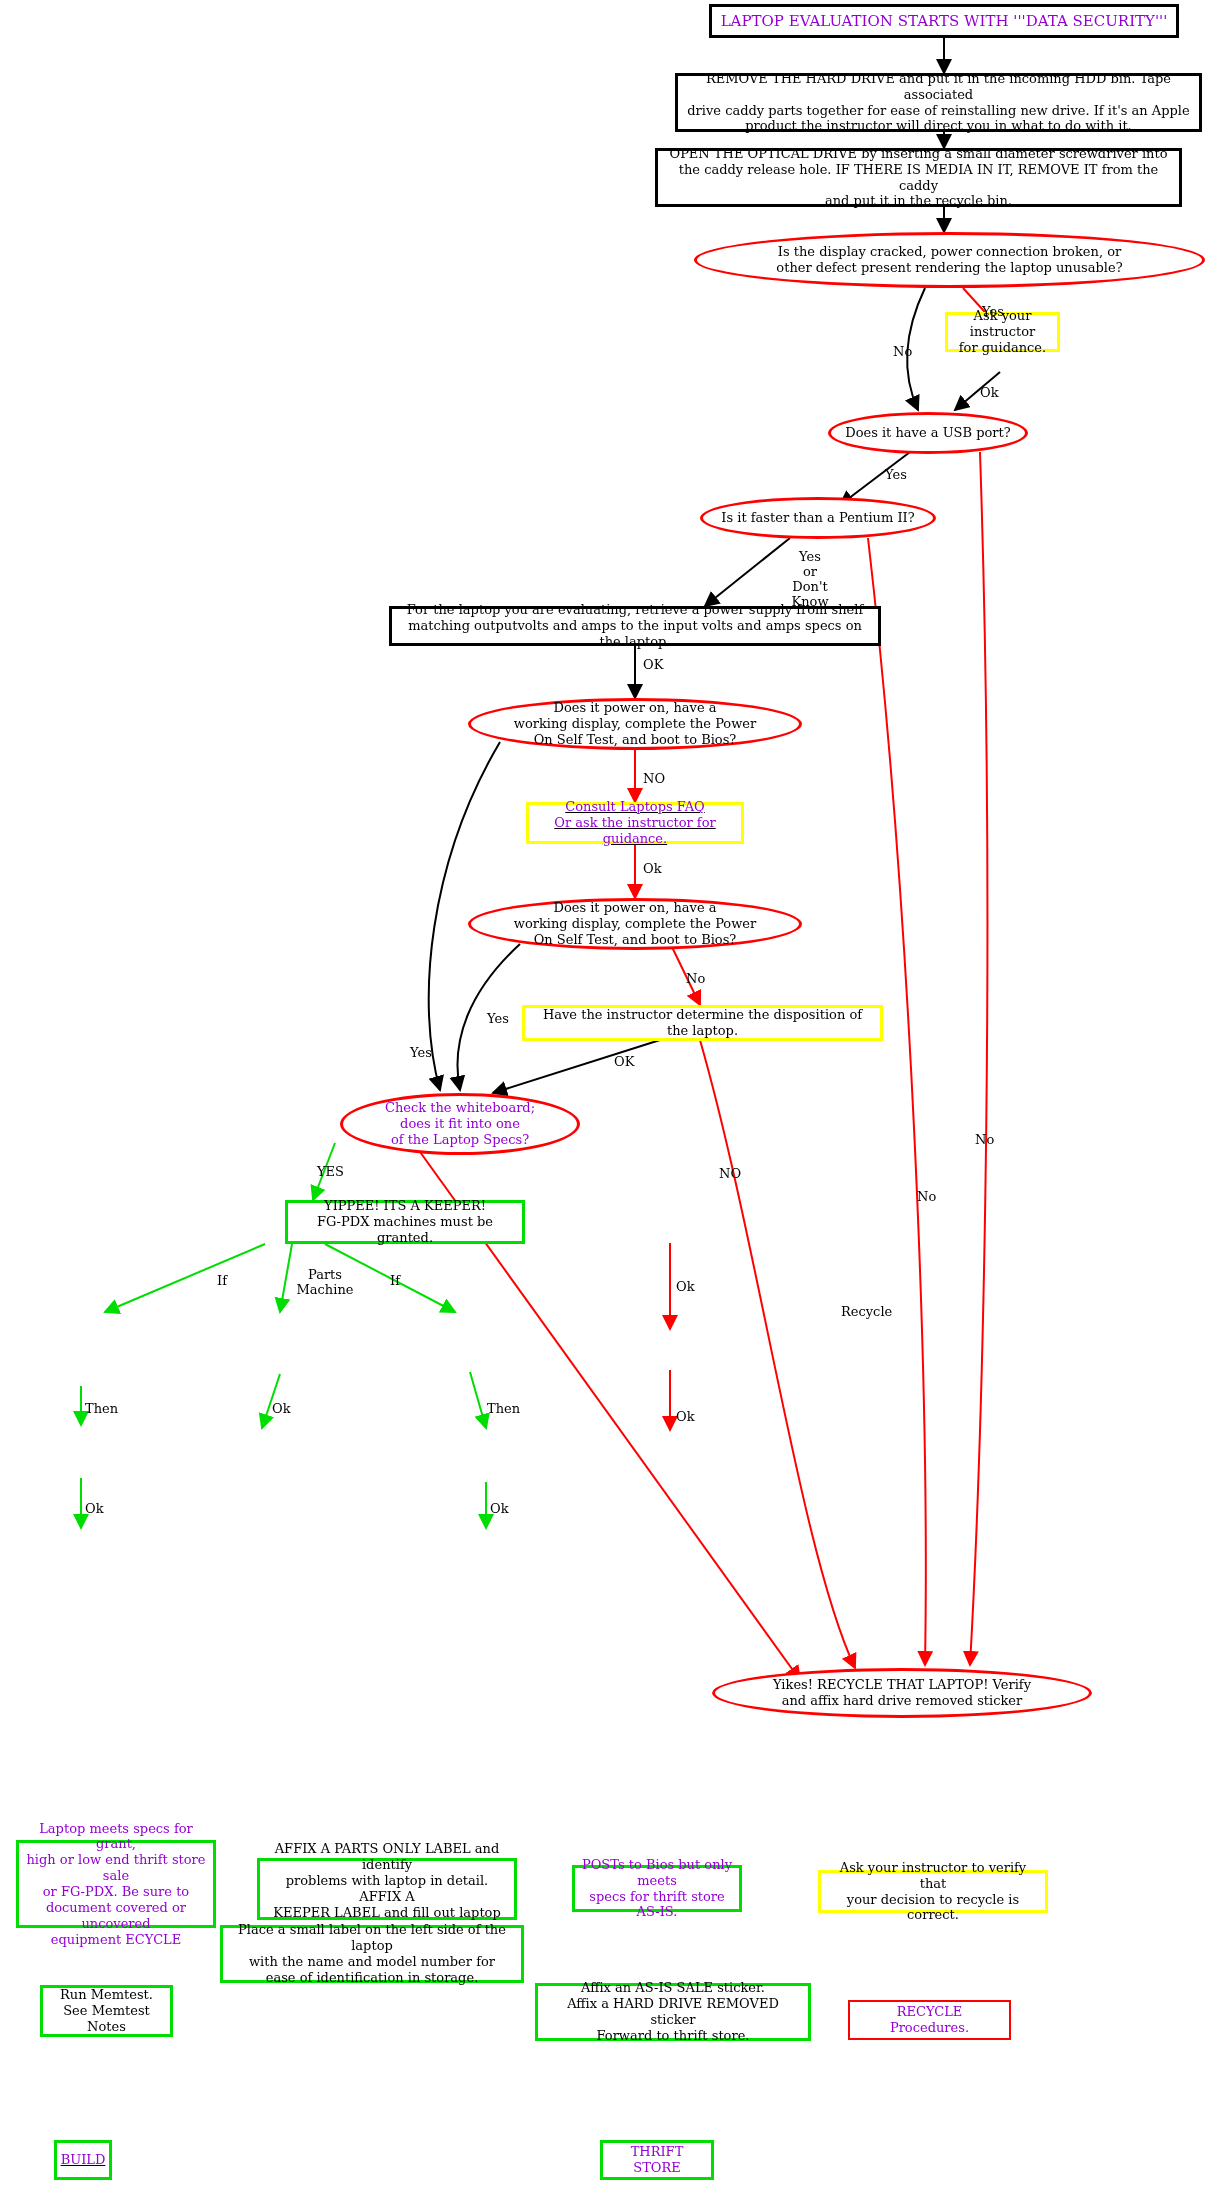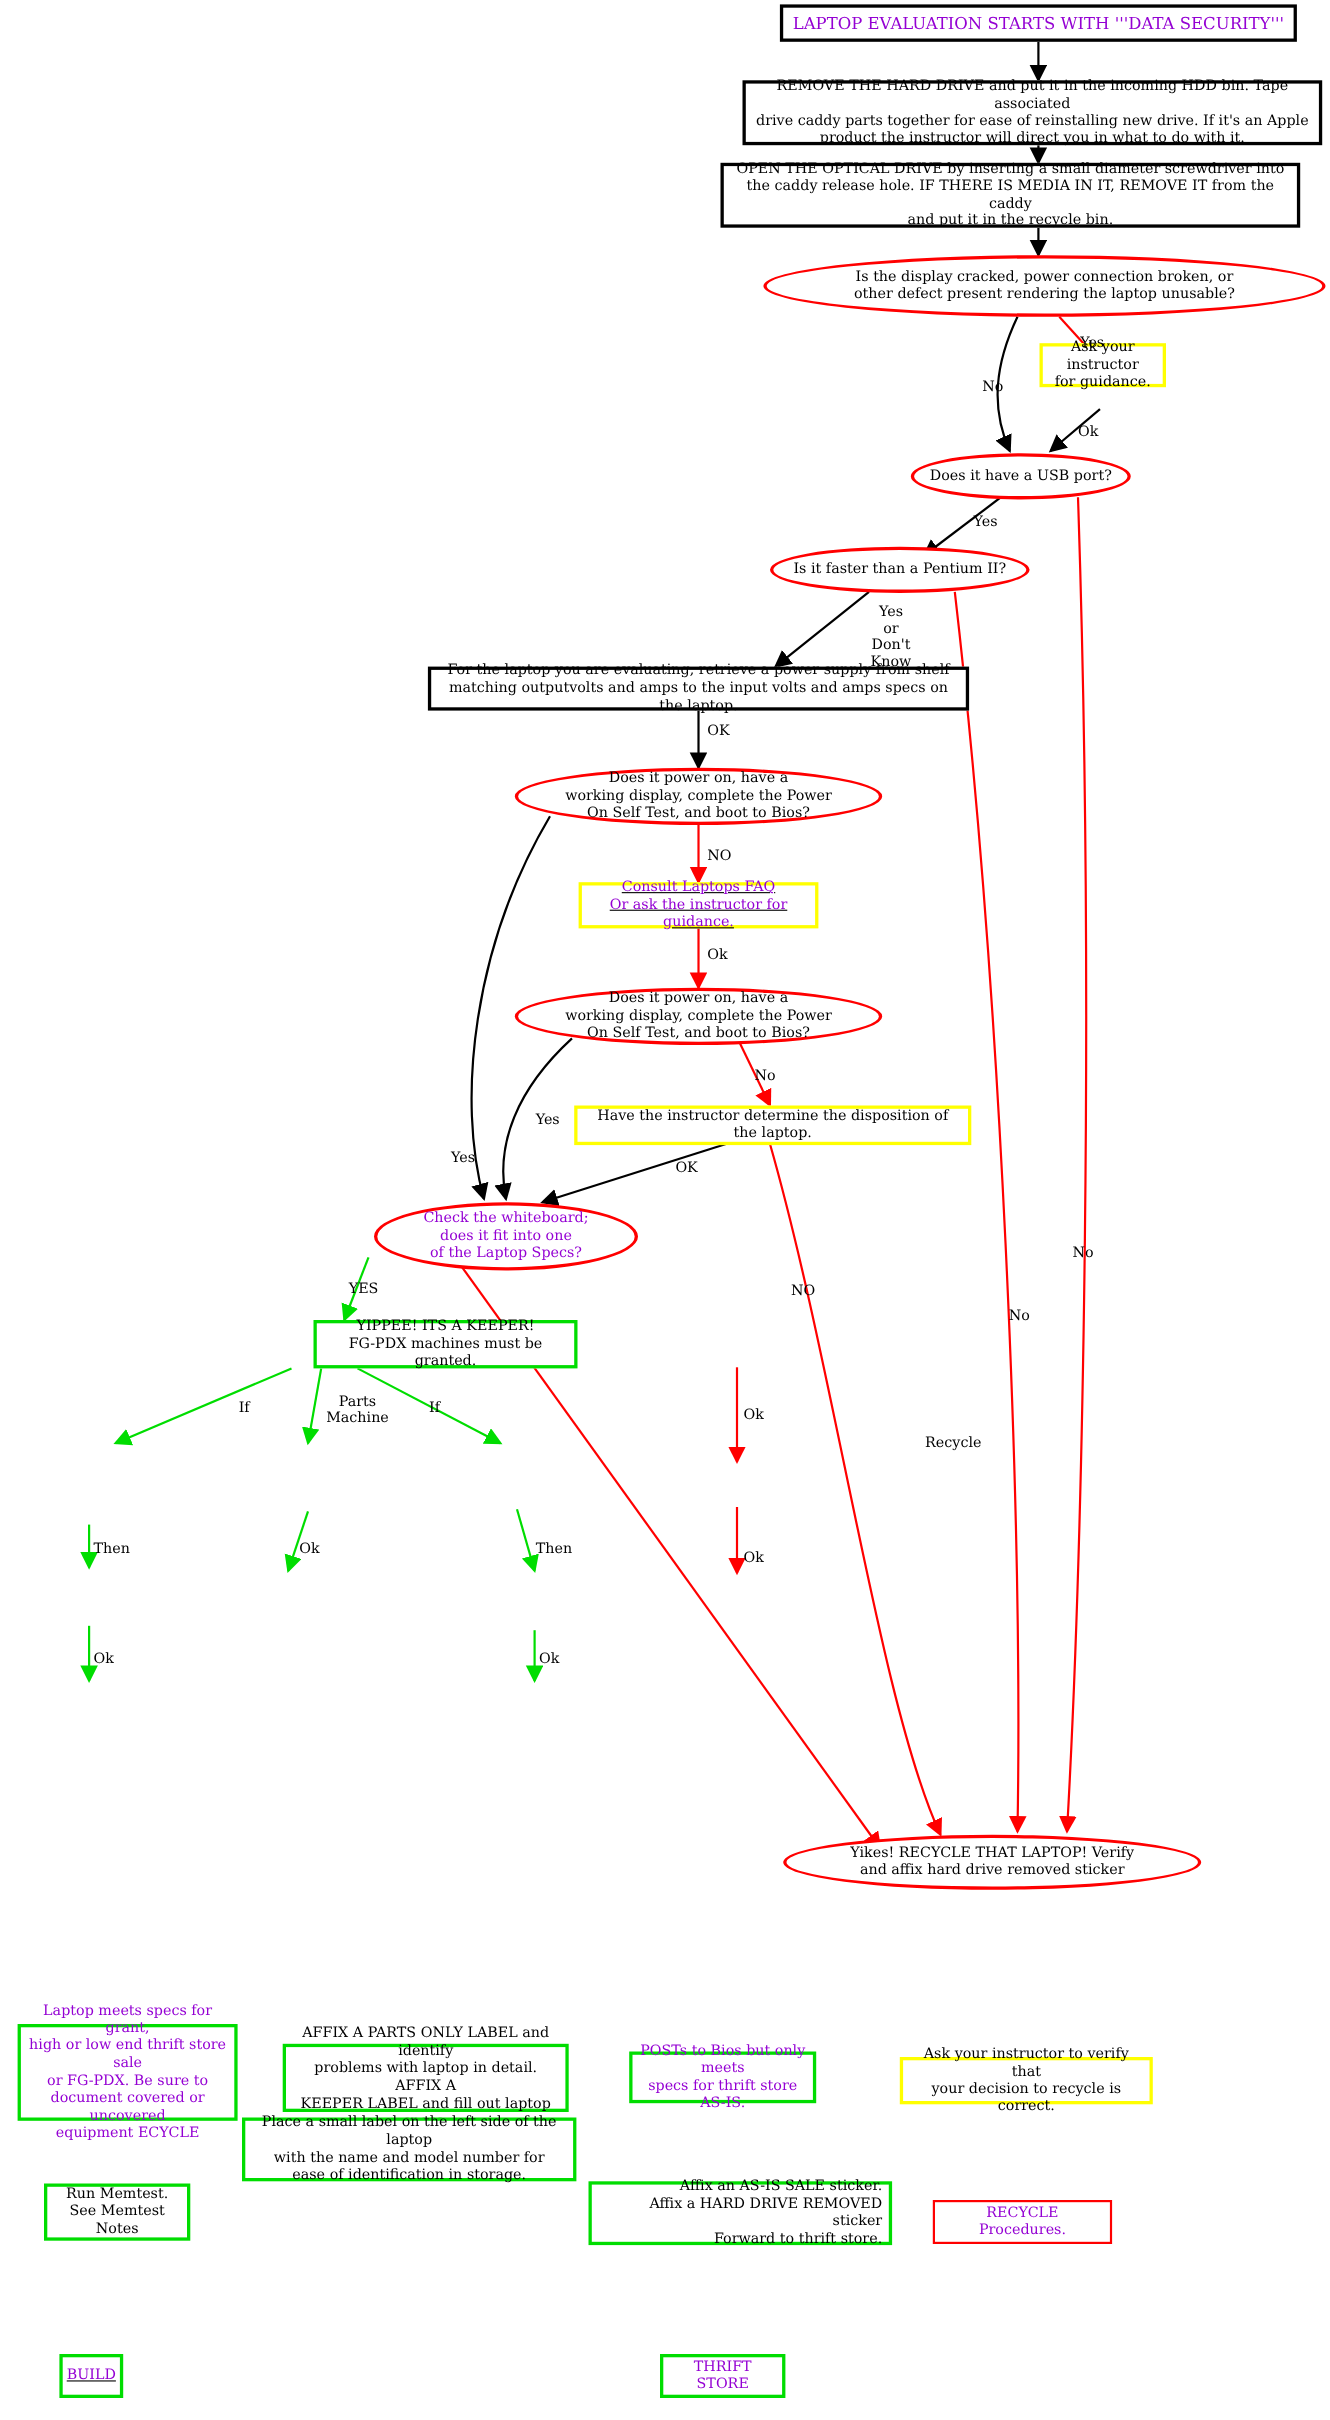--- a/index.html
+++ b/index.html
@@ -200,21 +200,21 @@
   <span class="txt t-black s13">Run Memtest.
 See Memtest Notes</span>
 </div>
 
 <div class="node box-green" style="left:220px;top:1925px;width:304px;height:58px;">
   <span class="txt t-black s13">Place a small label on the left side of the laptop
 with the name and model number for
 ease of identification in storage.</span>
 </div>
 
-<div class="node box-green" style="left:535px;top:1983px;width:276px;height:58px;text-align:right;">
+<div class="node box-green" style="left:535px;top:1983px;width:276px;height:58px;">
   <span class="txt t-black s13">Affix an AS-IS SALE sticker.
 Affix a HARD DRIVE REMOVED sticker
 Forward to thrift store.</span>
 </div>
 
 <div class="node box-red" style="left:848px;top:2000px;width:163px;height:40px;">
   <span class="txt t-purple s13">RECYCLE Procedures.</span>
 </div>
 
 <div class="node box-green" style="left:54px;top:2140px;width:58px;height:40px;text-decoration:underline;">

